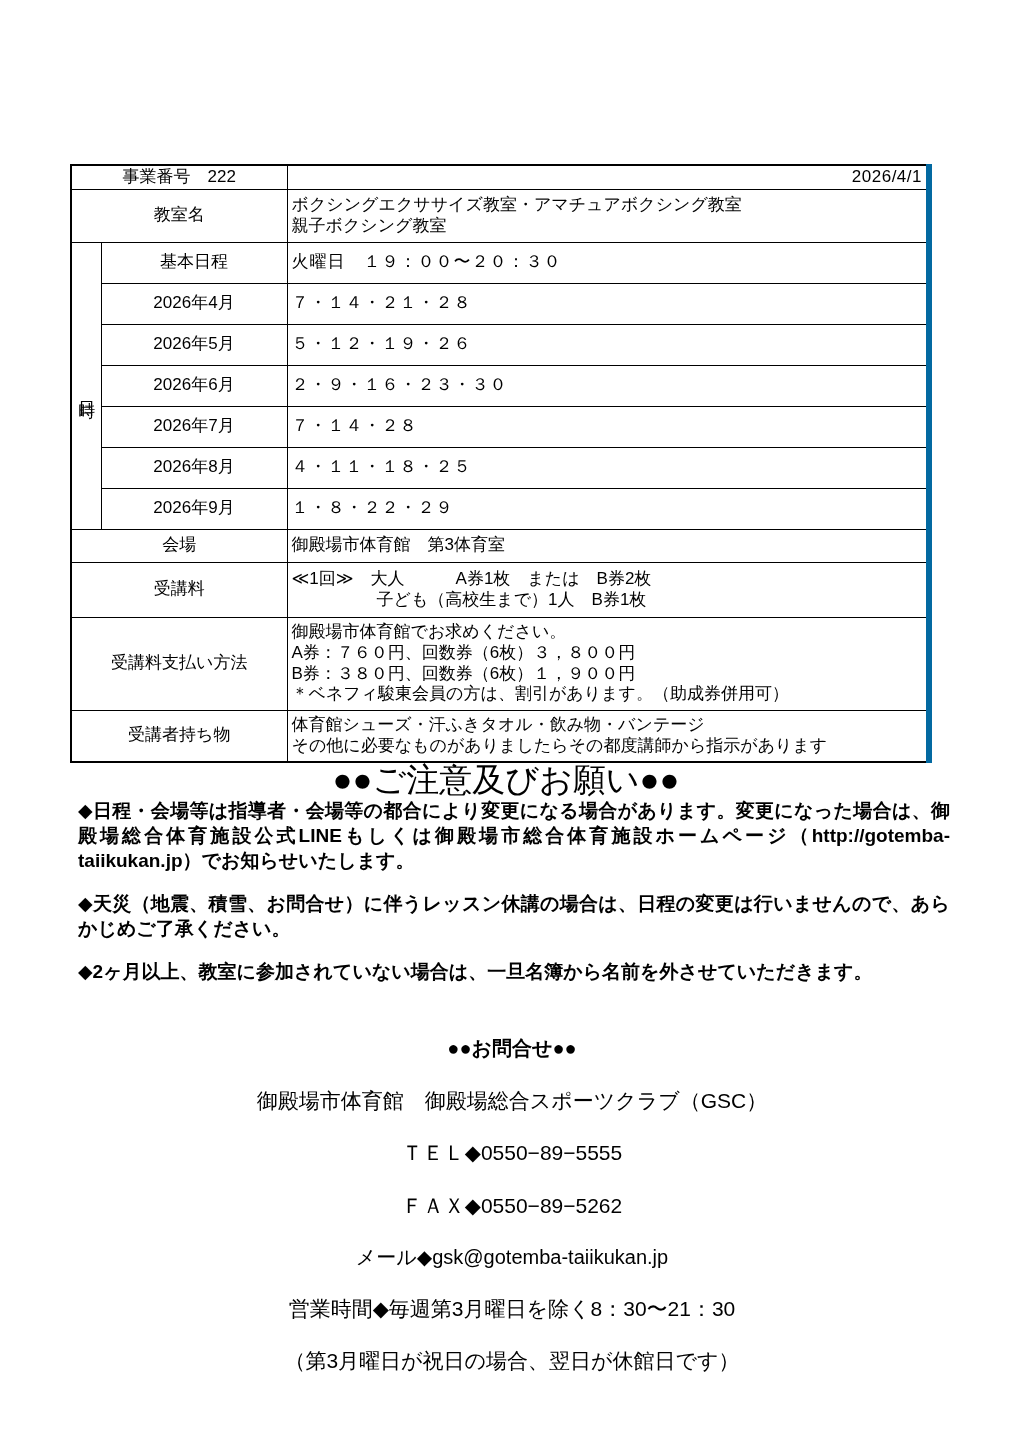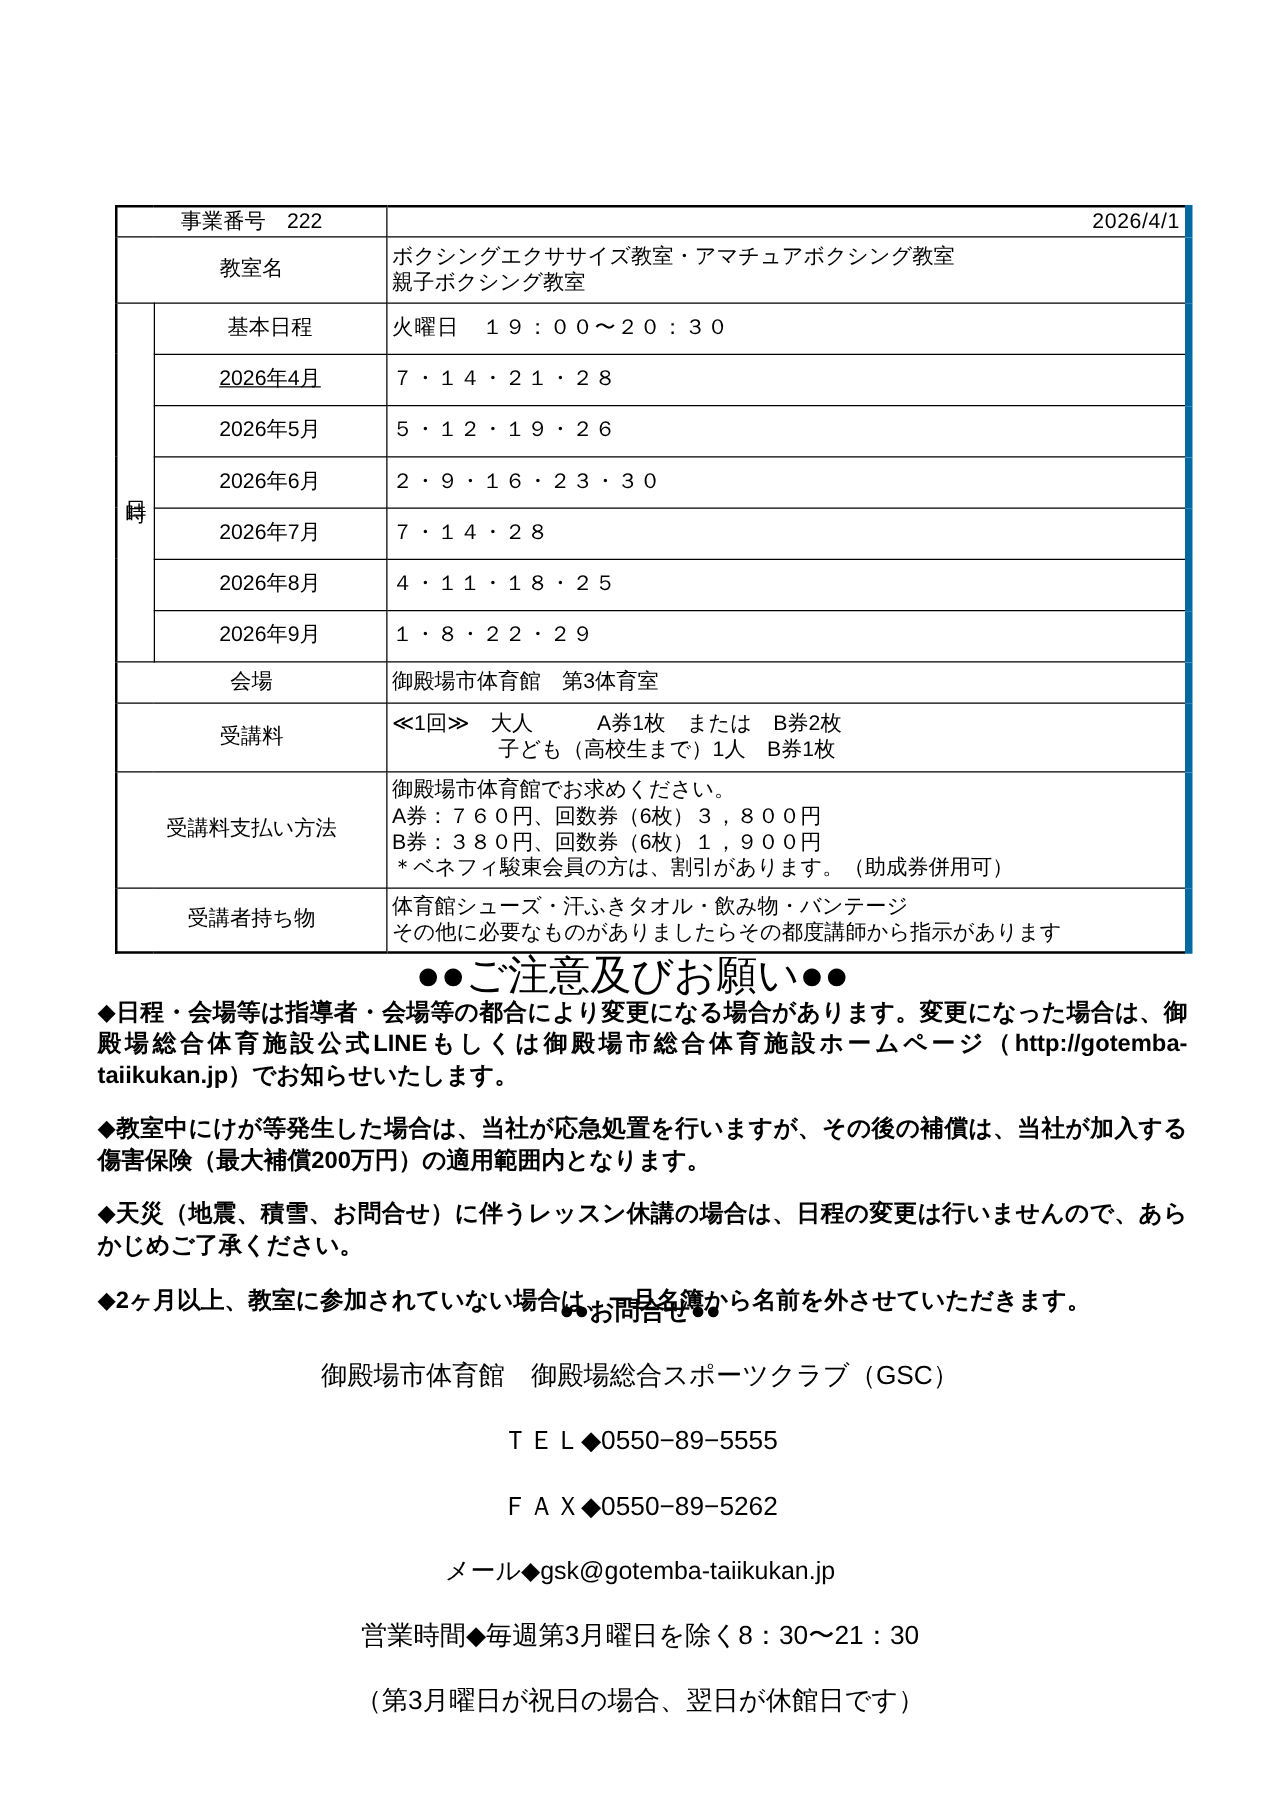--- a/index.html
+++ b/index.html
@@ -20,21 +20,21 @@
   .page {
     position: absolute;
     left: 0; top: 0;
     width: 1024px;
     height: 1448px;
   }
 
   
   .info-table {
     position: absolute;
-    left: 92px;
+    left: 70px;
     top: 164px;
     width: 858px;
     border-collapse: collapse;
     table-layout: fixed;
   }
   .info-table td {
     border: 1px solid #000000;
     padding: 1px 4px;
     vertical-align: middle;
     font-size: 17px;
@@ -181,21 +181,21 @@
 親子ボクシング教室</td>
       </tr>
 
       <tr>
         <td class="vlabel outer-l" rowspan="7"><span>日時</span></td>
         <td class="big-lbl" style="height:38px;">基本日程</td>
         <td class="val big outer-r">火曜日　１９：００〜２０：３０</td>
       </tr>
 
       <tr>
-        <td class="big-lbl" style="height:38px;text-decoration:underline;">2026年4月</td>
+        <td class="big-lbl" style="height:38px;">2026年4月</td>
         <td class="val big outer-r">７・１４・２１・２８</td>
       </tr>
       <tr>
         <td class="big-lbl" style="height:38px;">2026年5月</td>
         <td class="val big outer-r">５・１２・１９・２６</td>
       </tr>
       <tr>
         <td class="big-lbl" style="height:38px;">2026年6月</td>
         <td class="val big outer-r">２・９・１６・２３・３０</td>
       </tr>
@@ -236,21 +236,20 @@
         <td class="val pay-lines outer-r outer-b">体育館シューズ・汗ふきタオル・飲み物・バンテージ
 その他に必要なものがありましたらその都度講師から指示があります</td>
       </tr>
     </tbody>
   </table>
 
   <div class="notice-heading">●●ご注意及びお願い●●</div>
 
   <div class="notices">
     <p class="notice-p">◆日程・会場等は指導者・会場等の都合により変更になる場合があります。変更になった場合は、御殿場総合体育施設公式LINEもしくは御殿場市総合体育施設ホームページ（http://gotemba-taiikukan.jp）でお知らせいたします。</p>
-    <p class="notice-p">◆教室中にけが等発生した場合は、当社が応急処置を行いますが、その後の補償は、当社が加入する傷害保険（最大補償200万円）の適用範囲内となります。</p>
     <p class="notice-p">◆天災（地震、積雪、お問合せ）に伴うレッスン休講の場合は、日程の変更は行いませんので、あらかじめご了承ください。</p>
     <p class="notice-p last">◆2ヶ月以上、教室に参加されていない場合は、一旦名簿から名前を外させていただきます。</p>
   </div>
 
   <div class="contact">
     <p class="contact-heading">●●お問合せ●●</p>
     <p class="contact-line">御殿場市体育館　御殿場総合スポーツクラブ（GSC）</p>
     <p class="contact-line">ＴＥＬ◆0550−89−5555</p>
     <p class="contact-line">ＦＡＸ◆0550−89−5262</p>
     <p class="contact-line mail">メール◆gsk@gotemba-taiikukan.jp</p>

